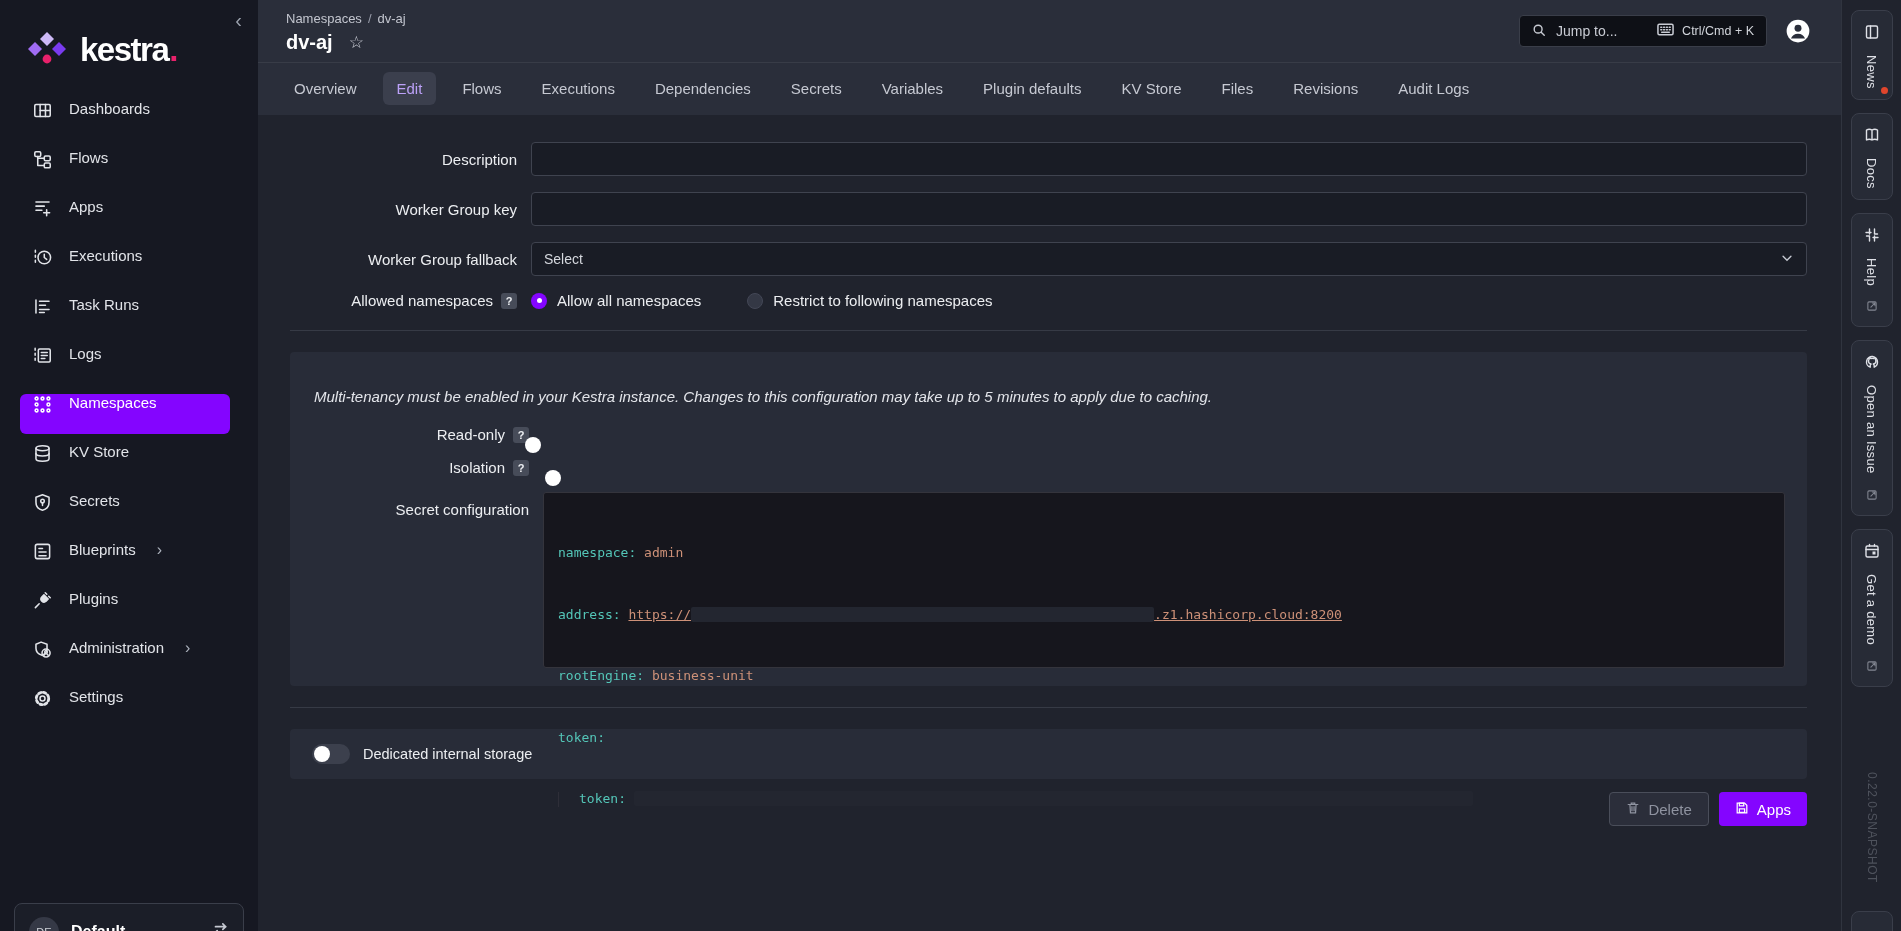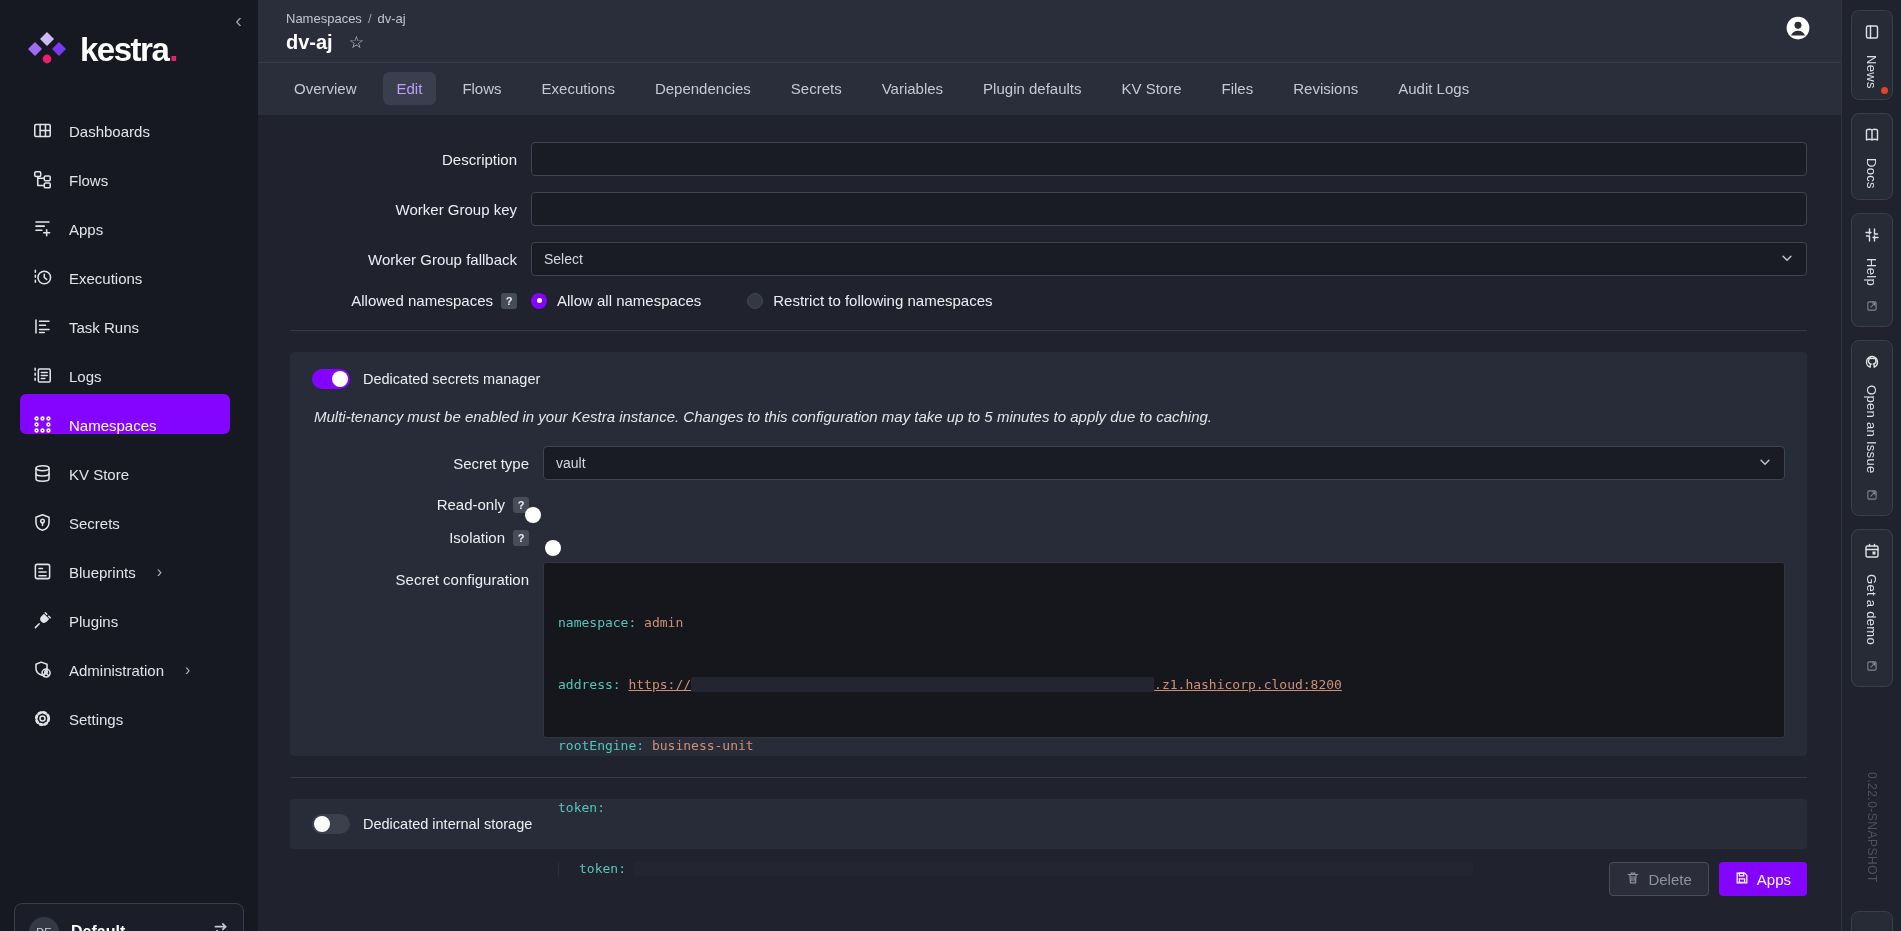--- a/index.html
+++ b/index.html
@@ -11,21 +11,21 @@
   .app { display:flex; width:100%; height:100%; }
 
   
   .sidebar { width:258px; background:#161822; flex-shrink:0; position:relative; }
   .collapse-btn { position:absolute; top:10px; right:16px; background:none; border:none;
     color:#9aa0ac; font-size:20px; line-height:1; cursor:pointer; }
   .logo { display:flex; align-items:center; gap:12px; padding:30px 24px 24px 26px; cursor:pointer; }
   .logo-text { font-size:33px; font-weight:bold; color:#fff; letter-spacing:-1.5px; }
   .logo-dot { font-size:33px; font-weight:bold; color:#e8216b; margin-left:1px; }
   .menu { padding-top:6px; }
-  .mitem { display:flex; align-items:flex-end; gap:17px; height:40px; margin:0 28px 9px 20px;
+  .mitem { display:flex; align-items:flex-start; gap:17px; height:40px; margin:0 28px 9px 20px;
     padding:0 12px; border-radius:6px; font-size:15px; color:#e2e4e9; cursor:pointer; }
   .mitem.active { background:#8405ff; color:#fff; }
   .micon { width:20px; height:20px; display:flex; align-items:center; justify-content:center; }
   .micon svg { width:19px; height:19px; stroke:currentColor; fill:none; stroke-width:1.3;
     stroke-linecap:round; stroke-linejoin:round; }
   .mchev { margin-left:4px; font-size:16px; color:#aab0bb; }
   .tenant { position:absolute; left:14px; right:14px; bottom:-30px; height:58px;
     border:1px solid #3a3e4a; border-radius:8px; background:#1b1e28;
     display:flex; align-items:center; gap:12px; padding:0 14px; cursor:pointer; }
   .tavatar { width:30px; height:30px; border-radius:50%; background:#353946; font-size:11px;
@@ -311,20 +311,38 @@
         <div>
           <div class="breadcrumb">
             <span>Namespaces</span><span class="sep">/</span><span>dv-aj</span>
           </div>
           <div class="title-row">
             <h1 class="page-title">dv-aj</h1>
             <span class="star">☆</span>
           </div>
         </div>
         <div class="header-right">
+          <div class="jumpto">
+            <span>
+              <svg viewBox="0 0 16 16">
+                  <circle cx="7" cy="7" r="4.5"></circle>
+                  <path d="M10.5 10.5L14 14"></path>
+                </svg>
+            </span>
+            <span>Jump to...</span>
+            <span class="jump-shortcut">
+              <span>
+                <svg viewBox="0 0 18 13" fill="none" stroke="#d2d5db" stroke-width="1.2">
+                    <rect x="1" y="1" width="16" height="11" rx="1.5"></rect>
+                    <path d="M4 4h1M7 4h1M10 4h1M13 4h1M4 6.7h1M7 6.7h1M10 6.7h1M13 6.7h1M5 9.4h8"></path>
+                  </svg>
+              </span>
+              <span>Ctrl/Cmd + K</span>
+            </span>
+          </div>
           <span class="avatar-btn">
             <svg viewBox="0 0 24 24">
                 <circle cx="12" cy="12" r="10.5" fill="#fff"></circle>
                 <circle cx="12" cy="9.5" r="3.2" fill="#2a2e3a"></circle>
                 <path d="M5.5 19a7 7 0 0 1 13 0z" fill="#2a2e3a"></path>
               </svg>
           </span>
         </div>
       </div>
       <div class="tabs">
@@ -382,41 +400,22 @@
           <span class="radio">
             <span class="rdot off"></span>
             <span>Restrict to following namespaces</span>
           </span>
         </div>
       </div>
 
       <div class="divider"></div>
 
       <div class="panel">
-        <div class="trow">
-          <span class="toggle on">
-              <span class="knob"></span>
-            </span>
-          <span>Dedicated secrets manager</span>
-        </div>
         <p class="note">Multi-tenancy must be enabled in your Kestra instance. Changes to this configuration may take up to 5 minutes to apply due to caching.</p>
 
-        <div class="prow center">
-          <label class="flabel">Secret type</label>
-          <div class="ffield">
-            <div class="select">
-              <span>vault</span>
-              <span>
-                <svg viewBox="0 0 16 16">
-                    <path d="M3.5 6l4.5 4.5L12.5 6"></path>
-                  </svg>
-              </span>
-            </div>
-          </div>
-        </div>
 
         <div class="prow center">
           <label class="flabel">
             <span>Read-only</span>
             <span class="help">?</span>
           </label>
           <div class="ffield">
             <span class="toggle on"><span class="knob"></span></span>
           </div>
         </div>

